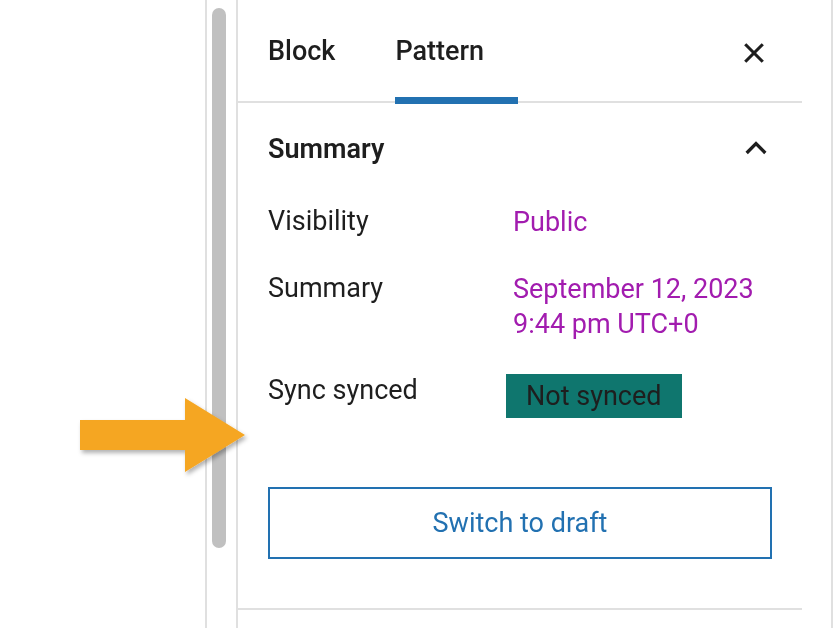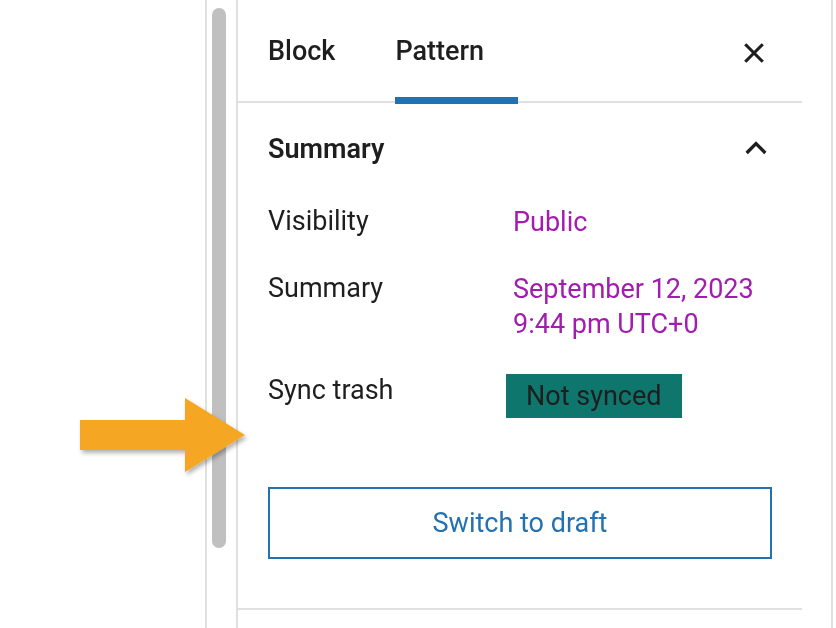--- a/index.html
+++ b/index.html
@@ -195,21 +195,21 @@
       <div class="row-label">Visibility</div>
       <div class="row-value">Public</div>
     </div>
 
     <div class="row">
       <div class="row-label">Summary</div>
       <div class="row-value">September 12, 2023 9:44 pm UTC+0</div>
     </div>
 
     <div class="row">
-      <div class="row-label">Sync trash</div>
+      <div class="row-label">Sync synced</div>
       <div class="sync-value">Not synced</div>
     </div>
 
     <div class="button-row">
       <div class="btn btn-draft">Switch to draft</div>
     </div>
   </div>
 
   <div class="bottom-line"></div>
 </div>

